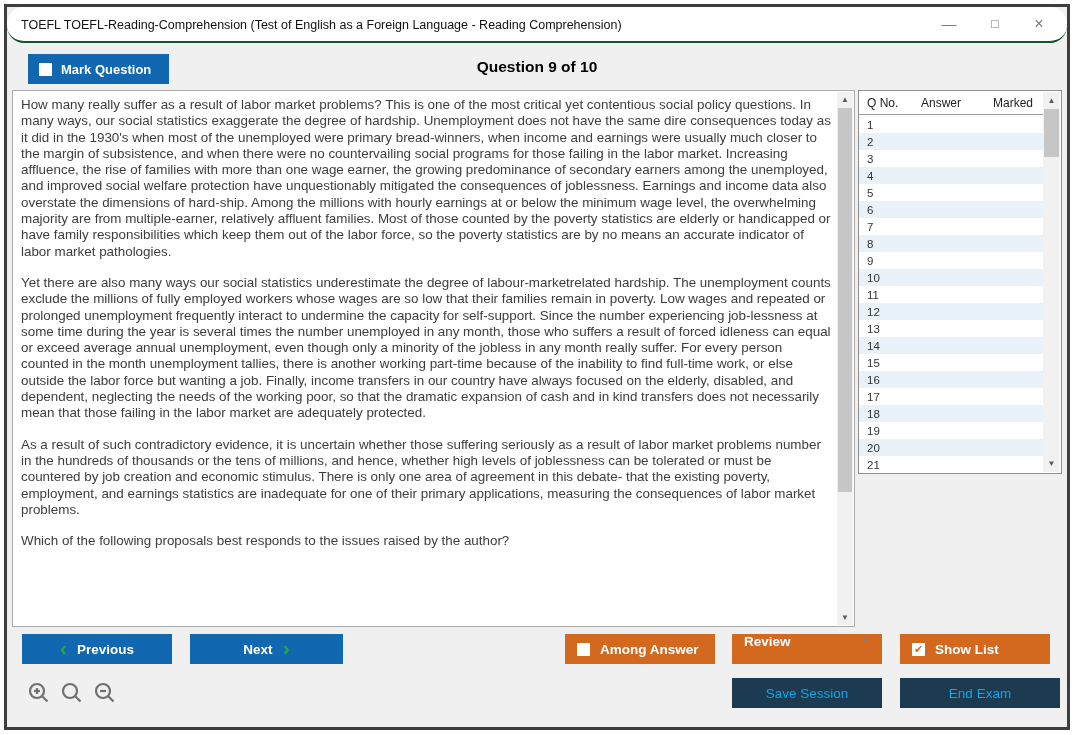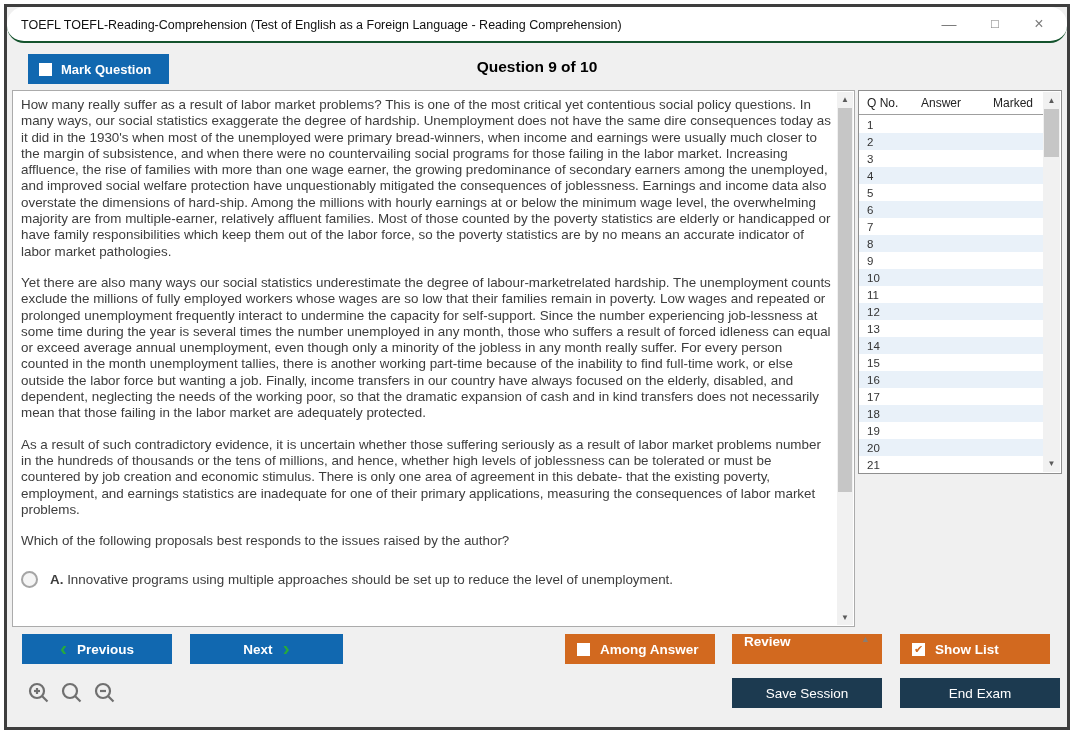--- a/index.html
+++ b/index.html
@@ -50,21 +50,21 @@
   .btn-inner { width:100%; height:100%; display:flex; align-items:center; justify-content:center; gap:10px; }
   .orange-btn { position:absolute; top:627px; height:30px; background:#d2691f; color:#fff; font-weight:bold; font-size:13.5px; }
   .showans-btn { left:558px; width:150px; }
   .review-btn { left:725px; width:150px; }
   .review-inner { width:100%; height:100%; display:flex; align-items:flex-start; padding:0 12px; justify-content:space-between; }
   .tri-up { color:#8a7d72; font-size:9px; }
   .showlist-btn { left:893px; width:150px; }
   .check-in-box { color:#d2691f; font-size:11px; line-height:13px; text-align:center; }
   .left-align-inner { width:100%; height:100%; display:flex; align-items:center; gap:10px; padding-left:12px; }
 
-  .navy-btn { position:absolute; top:671px; height:30px; background:#1c3a50; color:#ffffff; font-size:13.5px; }
+  .navy-btn { position:absolute; top:671px; height:30px; background:#1c3a50; color:#0ea5e9; font-size:13.5px; }
   .save-btn { left:725px; width:150px; }
   .end-btn { left:893px; width:160px; }
 
   .zoom-icons { position:absolute; left:20px; top:674px; display:flex; gap:9px; }
   .zoom-icons svg { display:block; }
 </style>
 </head>
 <body>
 
 <div class="window">
@@ -81,24 +81,20 @@
     <span>Mark Question</span>
   </button>
   <div class="q-counter">Question 9 of 10</div>
 
   <div class="passage-panel">
     <div class="passage-text">
       <p>How many really suffer as a result of labor market problems? This is one of the most critical yet contentious social policy questions. In many ways, our social statistics exaggerate the degree of hardship. Unemployment does not have the same dire consequences today as it did in the 1930's when most of the unemployed were primary bread-winners, when income and earnings were usually much closer to the margin of subsistence, and when there were no countervailing social programs for those failing in the labor market. Increasing affluence, the rise of families with more than one wage earner, the growing predominance of secondary earners among the unemployed, and improved social welfare protection have unquestionably mitigated the consequences of joblessness. Earnings and income data also overstate the dimensions of hard-ship. Among the millions with hourly earnings at or below the minimum wage level, the overwhelming majority are from multiple-earner, relatively affluent families. Most of those counted by the poverty statistics are elderly or handicapped or have family responsibilities which keep them out of the labor force, so the poverty statistics are by no means an accurate indicator of labor market pathologies.</p>
       <p>Yet there are also many ways our social statistics underestimate the degree of labour-marketrelated hardship. The unemployment counts exclude the millions of fully employed workers whose wages are so low that their families remain in poverty. Low wages and repeated or prolonged unemployment frequently interact to undermine the capacity for self-support. Since the number experiencing job-lessness at some time during the year is several times the number unemployed in any month, those who suffers a result of forced idleness can equal or exceed average annual unemployment, even though only a minority of the jobless in any month really suffer. For every person counted in the month unemployment tallies, there is another working part-time because of the inability to find full-time work, or else outside the labor force but wanting a job. Finally, income transfers in our country have always focused on the elderly, disabled, and dependent, neglecting the needs of the working poor, so that the dramatic expansion of cash and in kind transfers does not necessarily mean that those failing in the labor market are adequately protected.</p>
       <p>As a result of such contradictory evidence, it is uncertain whether those suffering seriously as a result of labor market problems number in the hundreds of thousands or the tens of millions, and hence, whether high levels of joblessness can be tolerated or must be countered by job creation and economic stimulus. There is only one area of agreement in this debate- that the existing poverty, employment, and earnings statistics are inadequate for one of their primary applications, measuring the consequences of labor market problems.</p>
       <p class="question-line">Which of the following proposals best responds to the issues raised by the author?</p>
-      <div class="option-row">
-        <span class="radio"></span>
-        <span><b class="opt-letter">A.</b> <span>Innovative programs using multiple approaches should be set up to reduce the level of unemployment.</span></span>
-      </div>
     </div>
     <div class="passage-scroll">
       <span class="scroll-arrow" style="top:0;">▲</span>
       <div class="pass-thumb"></div>
       <span class="scroll-arrow" style="bottom:0;">▼</span>
     </div>
   </div>
 
   <div class="qlist-panel">
     <div class="qlist-header">

